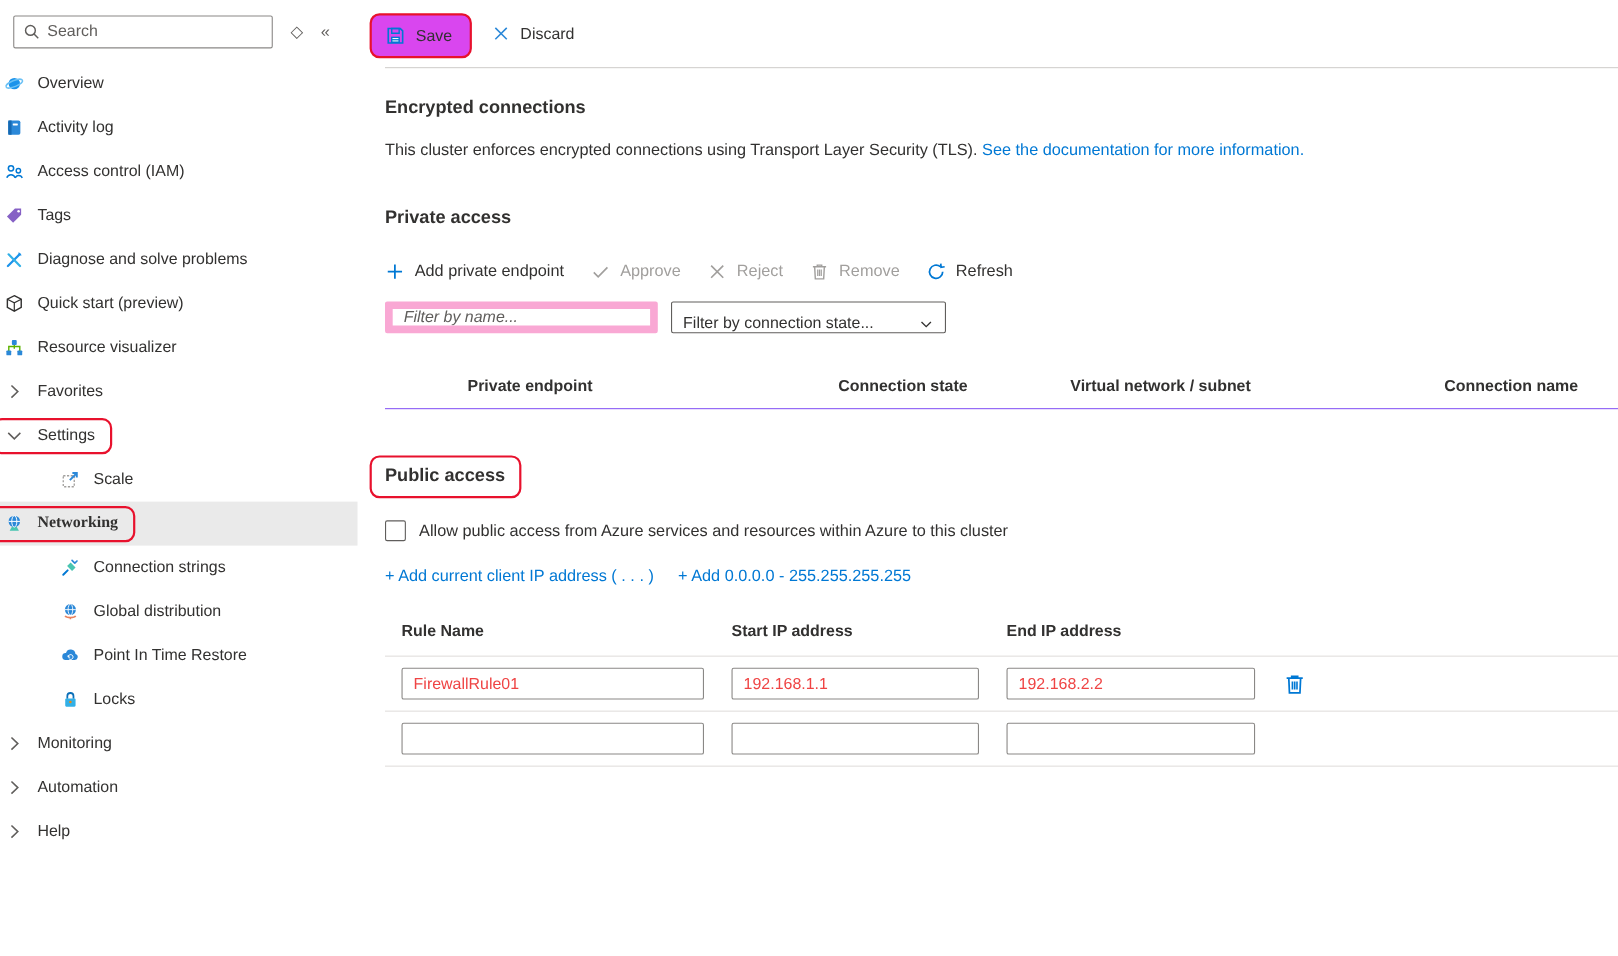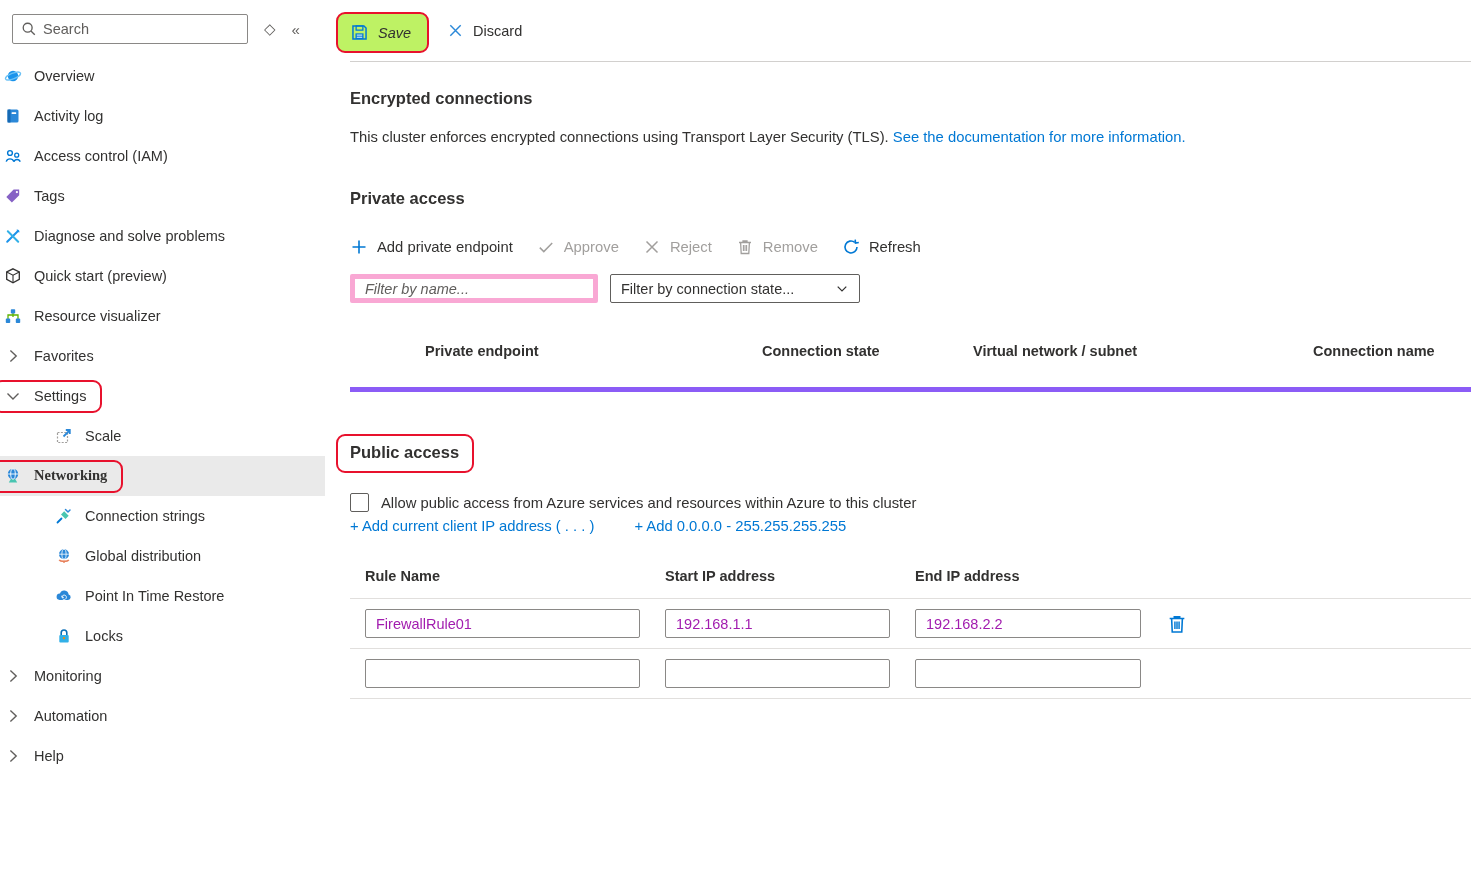--- a/index.html
+++ b/index.html
@@ -25,55 +25,55 @@
 
   
   .red-annotate { border:2.5px solid #e8112d; border-radius:9px; }
   .settings-wrap { display:inline-flex; align-items:center; padding:5px 14px 6px 9px; margin-left:-11px; }
   .networking-wrap { display:inline-flex; align-items:center; padding:5px 14px 6px 11px; margin-left:-13px;font-family:Liberation Serif, serif; }
 
   
   .main { flex:1 1 auto; padding:0 0 0 25px; position:relative; }
   .toolbar { height:62px; display:flex; align-items:center; border-bottom:1px solid #d2d0ce; position:relative; }
   .tb-btn { display:inline-flex; align-items:center; gap:9px; cursor:pointer; font-size:14.5px; color:#323130; }
-  .save-wrap { display:inline-flex; padding:9px 16px 9px 12px; margin-left:-14px; position:relative; top:2px; background:#bef264;font-style:italic; }
+  .save-wrap { display:inline-flex; padding:9px 16px 9px 12px; margin-left:-14px; position:relative; top:2px; background:#d946ef; }
   .discard { margin-left:18px; }
 
   h2.section { font-size:16.5px; font-weight:700; color:#323130; }
   .sec-encrypted { margin-top:27px; }
   .para { margin-top:21px; font-size:14.8px; color:#323130; }
   .link { color:#0078d4; cursor:pointer; text-decoration:none; }
   .sec-private { margin-top:44px; }
   .sec-public-row { margin-top:42px; }
   .public-wrap { display:inline-block; padding:7px 13px 9px 12px; margin-left:-14px; }
 
   .cmdbar { margin-top:30px; display:flex; align-items:center; gap:24px; }
   .cmd { display:inline-flex; align-items:center; gap:9px; font-size:14.8px; cursor:pointer; }
   .cmd .cmd-icon { width:18px; height:18px; display:inline-flex; }
   .cmd-disabled { color:#a19f9d; cursor:default; }
 
   .filters { margin-top:18px; display:flex; gap:12px; }
-  .filter-input { width:248px; height:29px; border:5px solid #f9a8d4; border-radius:2px; padding:0 10px; font:inherit; font-style:italic; color:#323130; }
+  .filter-input { width:248px; height:29px; border:7px solid #f9a8d4; border-radius:2px; padding:0 10px; font:inherit; font-style:italic; color:#323130; }
   .filter-input::placeholder { color:#605e5c; font-style:italic; }
-  .filter-select { width:250px; height:29px; border:1px solid #605e5c; border-radius:2px; display:flex; align-items:center; justify-content:space-between; padding:0 10px; cursor:pointer; font-size:14.5px; color:#323130; }
-
-  .pe-table-head { margin-top:40px; display:grid; grid-template-columns:75px 337px 211px 340px auto; align-items:center; padding-bottom:28px; border-bottom:5px solid #8b5cf6; }
+  .filter-select { width:250px; height:29px; border:1px solid #605e5c; border-radius:2px; display:flex; align-items:flex-end; justify-content:space-between; padding:0 10px; cursor:pointer; font-size:14.5px; color:#323130; }
+
+  .pe-table-head { margin-top:40px; display:grid; grid-template-columns:75px 337px 211px 340px auto; align-items:center; padding-bottom:12px; border-bottom:1px solid #8b5cf6; }
   .pe-th { font-weight:700; font-size:14.5px; color:#323130; }
 
   .chk-row { margin-top:20px; display:flex; align-items:center; gap:12px;text-align:right; }
   .checkbox { width:19px; height:19px; border:1px solid #605e5c; border-radius:2px; background:#fff; cursor:pointer; flex:none; }
-  .links-row { margin-top:6px; display:flex; gap:40px; font-size:14.8px; }
+  .links-row { margin-top:24px; display:flex; gap:22px; font-size:14.8px; }
 
   .fw { margin-top:34px; margin-left:15px; }
   .fw-grid { display:grid; grid-template-columns:275px 225px 226px 46px; column-gap:25px; align-items:center; }
   .fw-head { padding-bottom:14px; }
   .fw-th { font-weight:700; font-size:14.5px; }
   .fw-divider { height:1px; background:#e1dfdd; margin-left:-15px; margin-right:0; }
   .fw-row { padding:10px 0; }
-  .fw-input { width:100%; height:29px; border:1px solid #8a8886; border-radius:2px; padding:0 10px; font:inherit; color:#a21caf; }
+  .fw-input { width:100%; height:29px; border:1px solid #8a8886; border-radius:2px; padding:0 10px; font:inherit; color:#ef4444; }
   .trash-btn { width:22px; height:22px; display:inline-flex; cursor:pointer; justify-self:start; }
 
   svg { display:block; }
 </style>
 </head>
 <body>
 
 <div class="root">
 
   <div class="sidebar">

